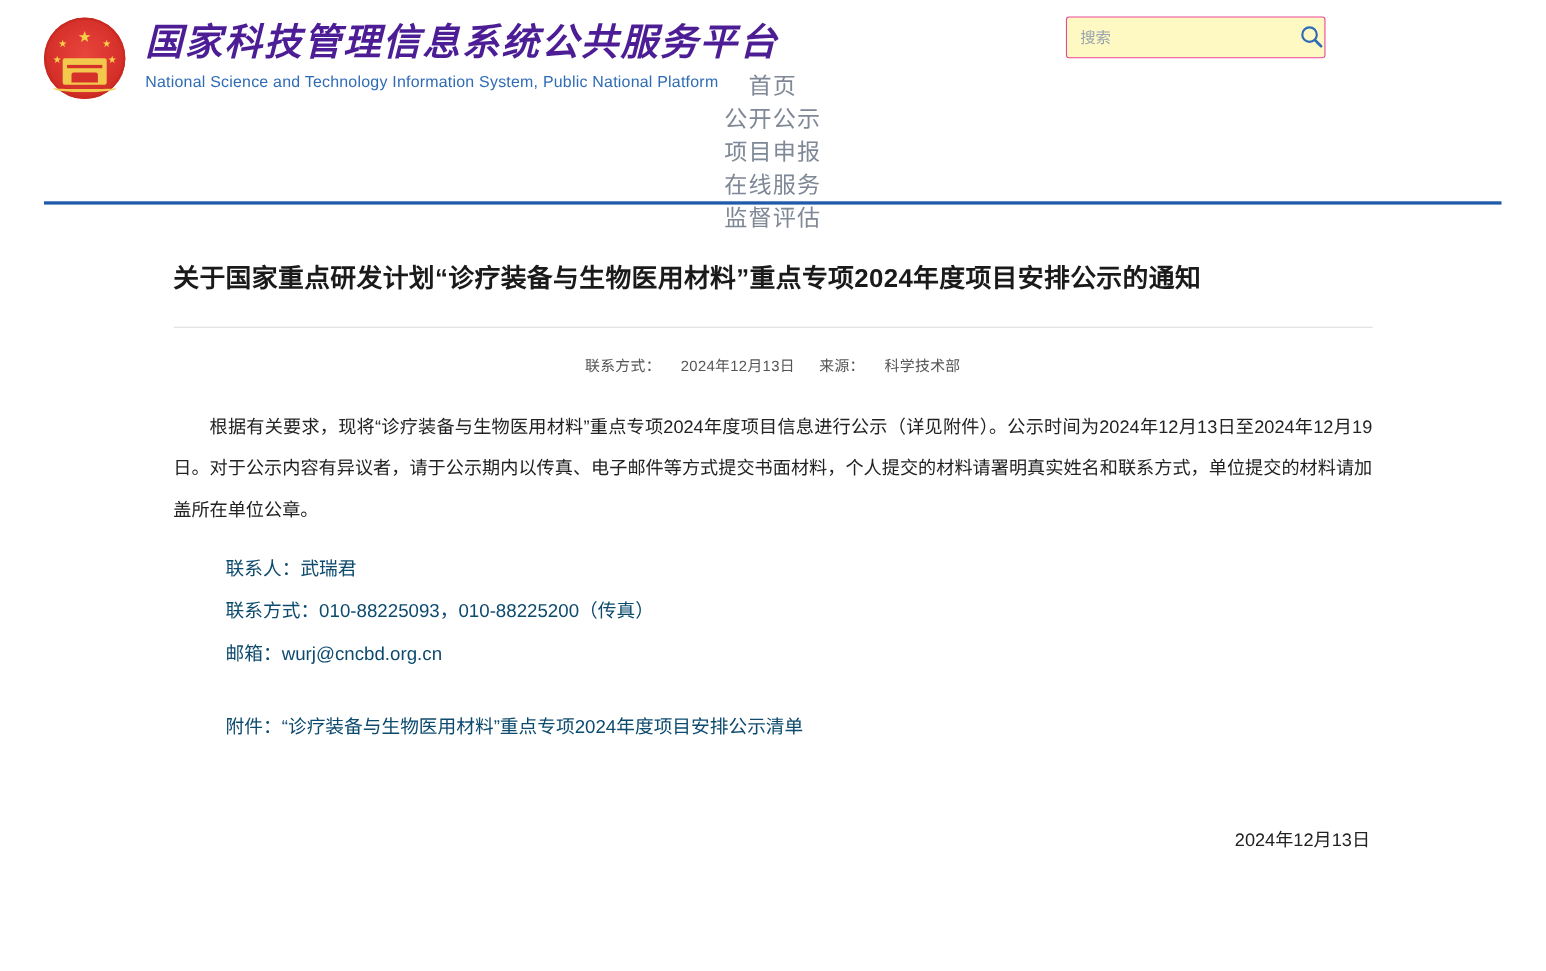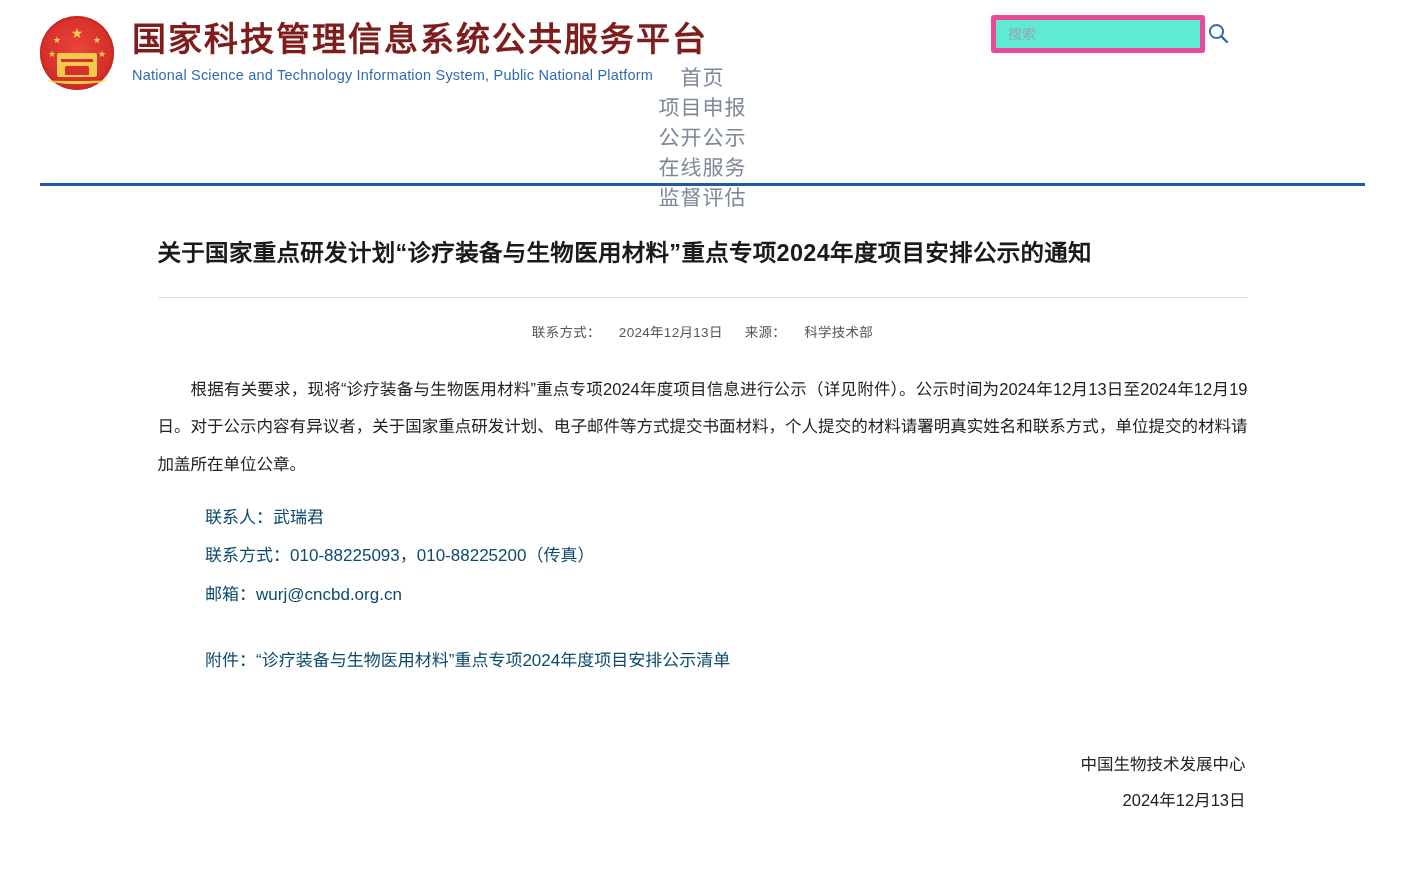--- a/index.html
+++ b/index.html
@@ -86,46 +86,47 @@
     height: 8px;
     border-bottom: 3px solid #f2c94c;
     border-radius: 0 0 50% 50%;
   }
 
   .title-block {
     margin-left: 18px;
     padding-top: 8px;
   }
   .title-cn {
-    color: #7f1d1d;
+    color: #4c1d95;
     font-size: 34px;
     font-weight: bold;
     letter-spacing: 2px;
     line-height: 1.15;
     white-space: nowrap;
+    font-style: italic;
   }
   .title-en {
     color: #2f6cb5;
     font-size: 14.5px;
     letter-spacing: 0.2px;
     margin-top: 8px;
     white-space: nowrap;
   }
 
   .search-box {
     position: absolute;
     top: 15px;
     right: 200px;
-    width: 214px;
+    width: 236px;
     height: 38px;
-    border: 5px solid #ec4899;
+    border: 1px solid #ec4899;
     border-radius: 3px;
     display: flex;
     align-items: center;
-    background: #5eead4;
+    background: #fef9c3;
   }
   .search-box input {
     flex: 1;
     border: none;
     outline: none;
     height: 100%;
     padding: 0 12px;
     font-size: 14px;
     color: #555;
     font-family: "Liberation Sans", sans-serif;
@@ -259,45 +260,44 @@
             <line x1="14.4" y1="14.4" x2="20" y2="20" stroke="#2f6cb5" stroke-width="2.4" stroke-linecap="round"></line>
           </svg>
         </span>
       </button>
     </div>
   </div>
 
   <nav class="nav">
     <ul class="nav-list">
       <li class="nav-item">首页</li>
+      <li class="nav-item">公开公示</li>
       <li class="nav-item">项目申报</li>
-      <li class="nav-item">公开公示</li>
       <li class="nav-item">在线服务</li>
       <li class="nav-item">监督评估</li>
     </ul>
     <div class="nav-underline"></div>
   </nav>
 </div>
 
 <main class="article">
   <h1 class="article-title">关于国家重点研发计划“诊疗装备与生物医用材料”重点专项2024年度项目安排公示的通知</h1>
   <hr class="title-rule">
 
   <div class="meta">
     <span>联系方式：</span><span>2024年12月13日</span>
     <span>来源：</span><span>科学技术部</span>
   </div>
 
-  <p class="body-text indent">根据有关要求，现将“诊疗装备与生物医用材料”重点专项2024年度项目信息进行公示（详见附件）。公示时间为2024年12月13日至2024年12月19日。对于公示内容有异议者，关于国家重点研发计划、电子邮件等方式提交书面材料，个人提交的材料请署明真实姓名和联系方式，单位提交的材料请加盖所在单位公章。</p>
+  <p class="body-text indent">根据有关要求，现将“诊疗装备与生物医用材料”重点专项2024年度项目信息进行公示（详见附件）。公示时间为2024年12月13日至2024年12月19日。对于公示内容有异议者，请于公示期内以传真、电子邮件等方式提交书面材料，个人提交的材料请署明真实姓名和联系方式，单位提交的材料请加盖所在单位公章。</p>
 
   <div class="sub-line">联系人：武瑞君</div>
   <div class="sub-line">联系方式：010-88225093，010-88225200（传真）</div>
   <div class="sub-line">邮箱：wurj@cncbd.org.cn</div>
 
   <div class="spacer"></div>
 
   <div class="sub-line">附件：“诊疗装备与生物医用材料”重点专项2024年度项目安排公示清单</div>
 
   <div class="sign">
-    <div>中国生物技术发展中心</div>
     <div>2024年12月13日</div>
   </div>
 </main>
 
 </body></html>

